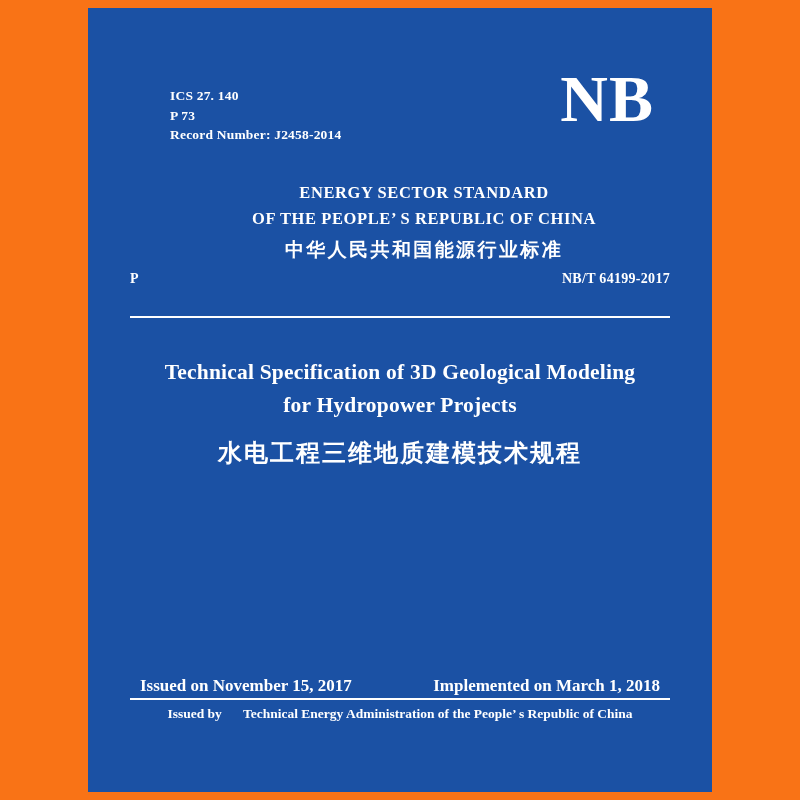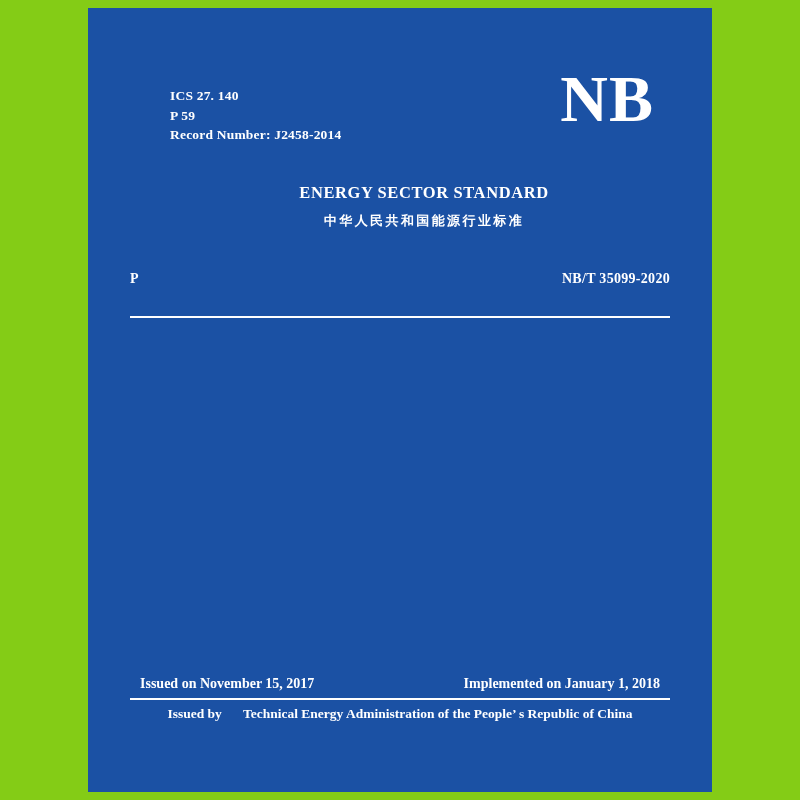--- a/index.html
+++ b/index.html
@@ -9,21 +9,21 @@
   }
   body {
     width: 800px;
     height: 800px;
     font-family: "Liberation Serif", serif;
   }
   .page {
     position: relative;
     width: 800px;
     height: 800px;
-    background: #84cc16;
+    background: #f97316;
     overflow: hidden;
   }
   .cover {
     position: absolute;
     left: 88px;
     top: 8px;
     width: 624px;
     height: 784px;
     background: #1b51a4;
     color: #ffffff;
@@ -62,21 +62,21 @@
     text-align: center;
     padding-left: 48px;
   }
   .std-en1, .std-en2 {
     font-size: 16.5px;
     font-weight: bold;
     letter-spacing: 0.6px;
     line-height: 1.55;
   }
   .std-cn {
-    font-size: 13px;
+    font-size: 19px;
     font-weight: bold;
     letter-spacing: 2.4px;
     margin-top: 6px;
     font-family: "DejaVu Sans", sans-serif;
   }
   .code-row {
     position: absolute;
     left: 42px;
     right: 42px;
     top: 263px;
@@ -123,21 +123,21 @@
   }
 
   
   .dates-row {
     position: absolute;
     left: 52px;
     right: 52px;
     top: 668px;
     display: flex;
     justify-content: space-between;
-    font-size: 14px;
+    font-size: 17px;
     font-weight: bold;
   }
   .issued-by-row {
     position: absolute;
     left: 0;
     right: 0;
     top: 698px;
     text-align: center;
     font-size: 13.5px;
     font-weight: bold;
@@ -145,42 +145,48 @@
   .issued-by-label { margin-right: 18px; text-align: center; }
 </style>
 </head>
 <body>
 
 <div class="page">
   <div class="cover">
 
     <div class="ics-block">
       <div class="ics-line">ICS 27. 140</div>
-      <div class="ics-line">P 59</div>
+      <div class="ics-line">P 73</div>
       <div class="ics-line">Record Number: J2458-2014</div>
     </div>
 
     <div class="nb-logo">NB</div>
 
     <div class="std-titles">
       <div class="std-en1">ENERGY SECTOR STANDARD</div>
+      <div class="std-en2">OF THE PEOPLE’ S REPUBLIC OF CHINA</div>
       <div class="std-cn">中华人民共和国能源行业标准</div>
     </div>
 
     <div class="code-row">
       <div class="code-left">P</div>
-      <div class="code-right">NB/T 35099-2020</div>
+      <div class="code-right">NB/T 64199-2017</div>
     </div>
 
     <div class="rule rule-top"></div>
 
+    <div class="main-title">
+      <div class="mt-en">Technical Specification of 3D Geological Modeling</div>
+      <div class="mt-en">for Hydropower Projects</div>
+      <div class="mt-cn">水电工程三维地质建模技术规程</div>
+    </div>
 
     <div class="dates-row">
       <div>Issued on November 15, 2017</div>
-      <div>Implemented on January 1, 2018</div>
+      <div>Implemented on March 1, 2018</div>
     </div>
 
     <div class="rule rule-bottom"></div>
 
     <div class="issued-by-row">
       <span class="issued-by-label">Issued by</span>
       <span>Technical Energy Administration of the People’ s Republic of China</span>
     </div>
 
   </div>

